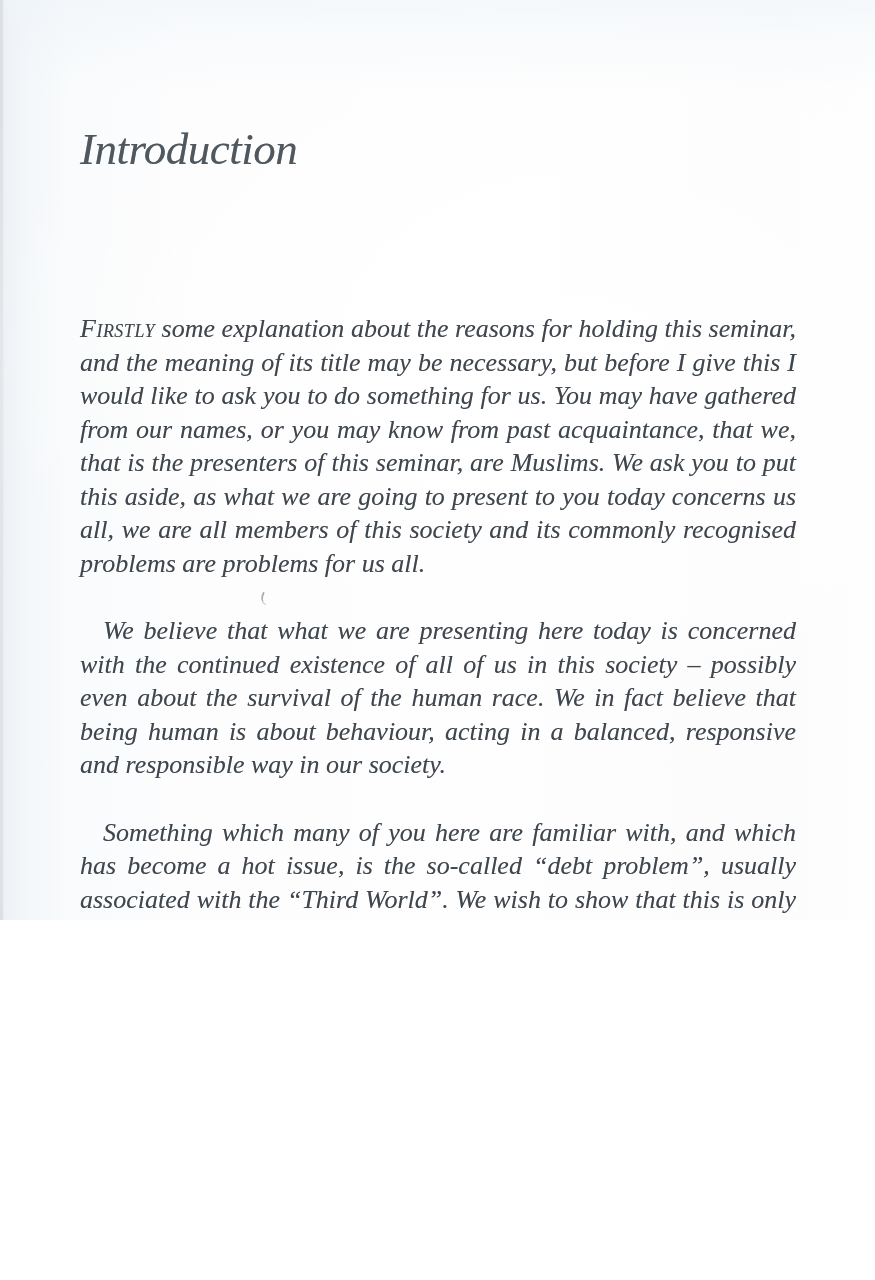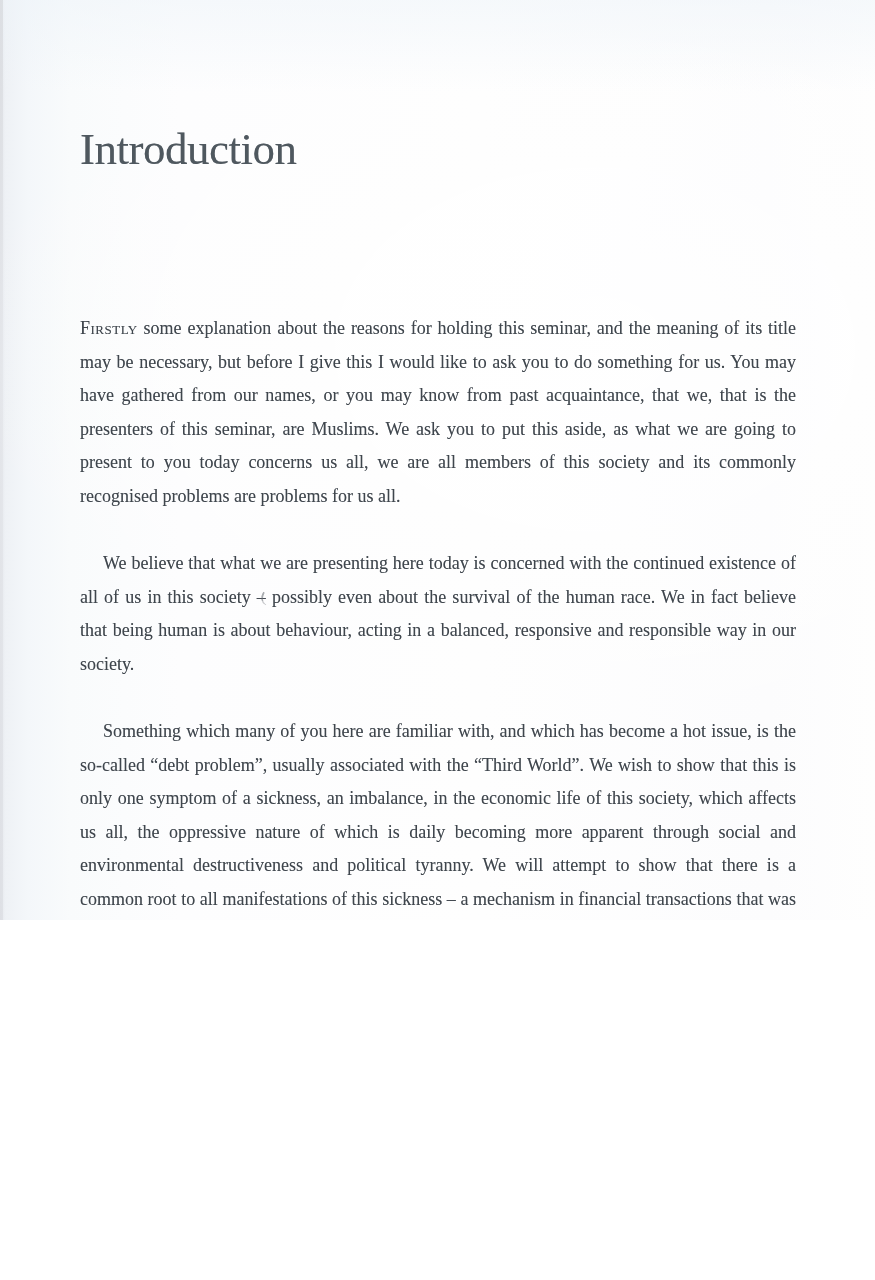--- a/index.html
+++ b/index.html
@@ -8,20 +8,21 @@
     position: relative;
     width: 875px;
     height: 920px;
     overflow: hidden;
     font-family: "Liberation Serif", "DejaVu Serif", serif;
     background:
       linear-gradient(180deg, rgba(238,244,249,0.55) 0%, rgba(255,255,255,0) 10%),
       radial-gradient(120% 80% at 68% 38%, rgba(255,255,255,0.85) 0%, rgba(255,255,255,0) 60%),
       linear-gradient(90deg, #e2e4e9 0px, #eef1f5 5px, #f4f7fa 28px, #f9fbfc 70px,
                       #fdfdfe 180px, #fefefe 55%, #fcfcfd 88%, #fefefe 100%);
+    font-style: italic;
   }
   .page::before {
     content: "";
     position: absolute;
     left: 0; top: 0; bottom: 0;
     width: 3px;
     background: linear-gradient(180deg, #d8dade, #e4e6ea 40%, #dcdee3);
     opacity: .75;
   }
 
@@ -36,21 +37,21 @@
     letter-spacing: -0.5px;
     color: #4f585f;
     text-shadow: 0 0 0.5px rgba(79,88,95,0.4);
   }
 
   .body-text {
     position: absolute;
     left: 80px;
     top: 312px;
     width: 716px;
-    font-size: 18px;
+    font-size: 26px;
     line-height: 33.5px;
     text-align: justify;
     color: #3f464d;
     text-shadow: 0 0 0.4px rgba(63,70,77,0.35);
   }
   .body-text p { margin: 0 0 34px 0; }
   .body-text p.indent { text-indent: 23px; }
   .lead-smallcaps { font-variant: small-caps; letter-spacing: 0.5px; }
 
   .smudge { position: absolute; pointer-events: none; }

